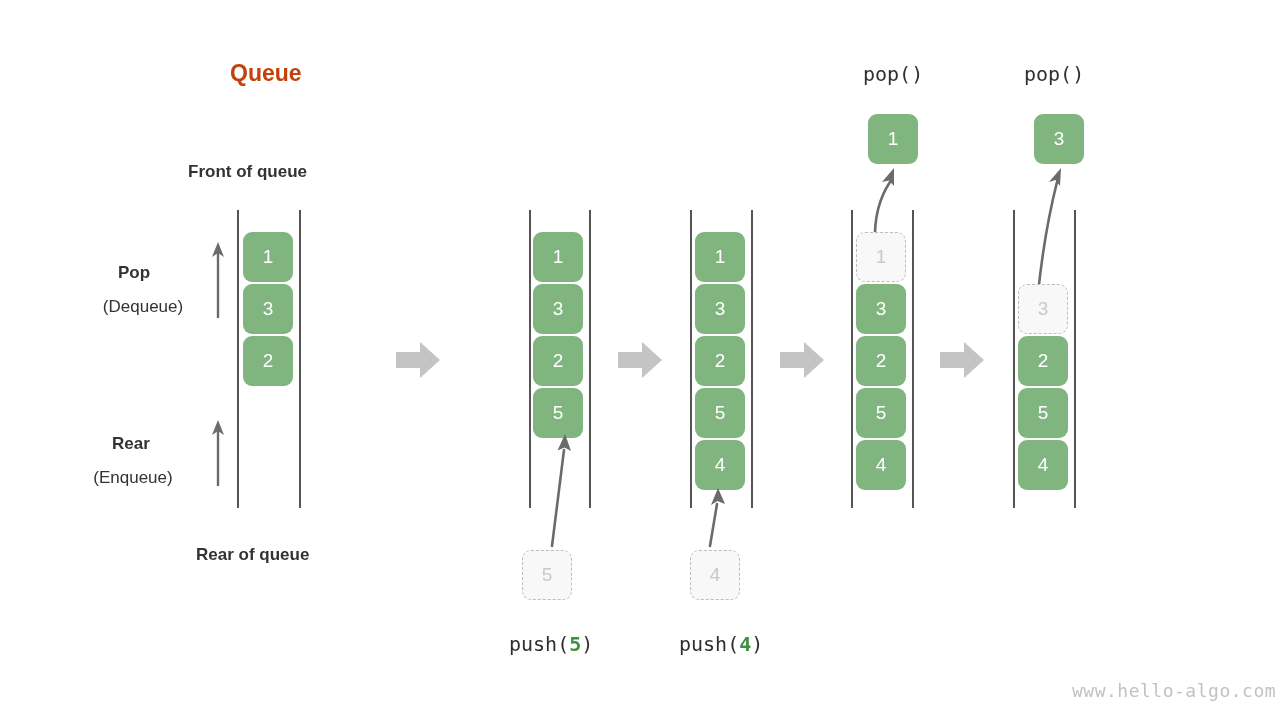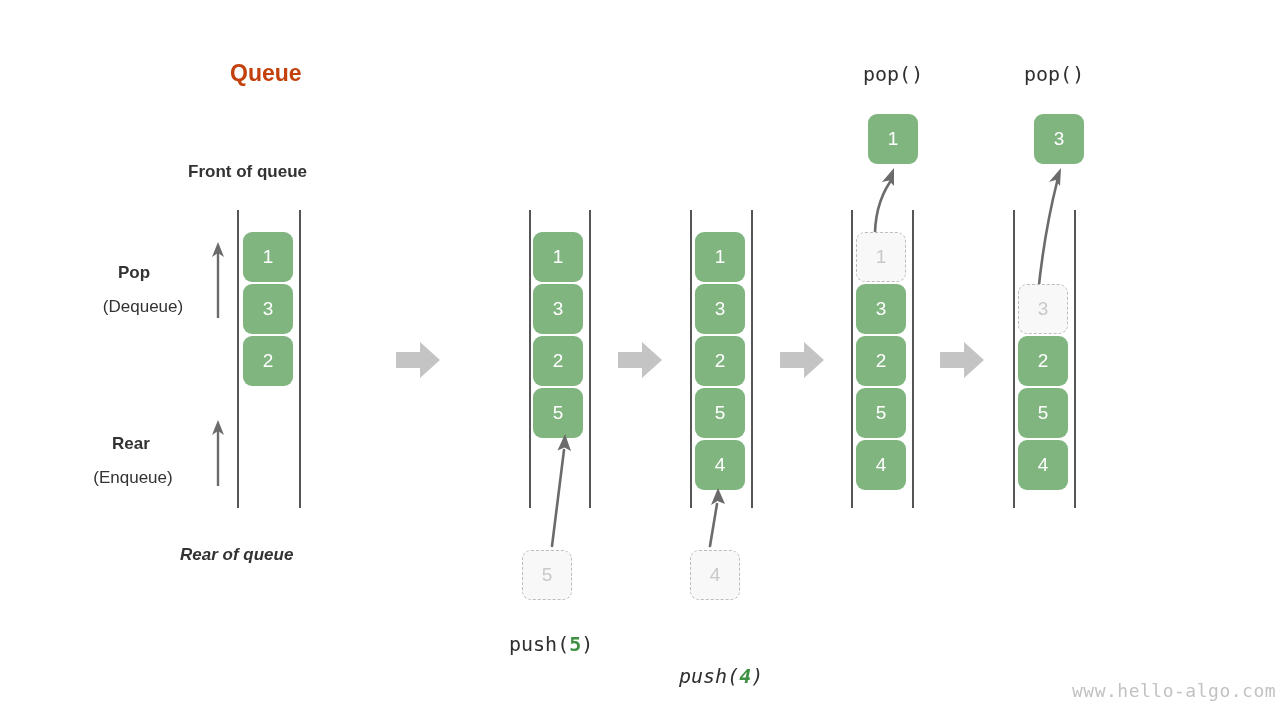--- a/index.html
+++ b/index.html
@@ -117,21 +117,21 @@
   <div class="title" style="left:230px; top:60px;">Queue</div>
 
   <div class="label-bold" style="left:188px; top:162px;">Front of queue</div>
 
   <div class="label-bold" style="left:118px; top:263px; width:48px;">Pop</div>
   <div class="label-plain" style="left:84px; top:297px; width:118px;">(Dequeue)</div>
 
   <div class="label-bold" style="left:112px; top:434px; width:60px;">Rear</div>
   <div class="label-plain" style="left:74px; top:468px; width:118px;">(Enqueue)</div>
 
-  <div class="label-bold" style="left:180px; top:545px;font-style:italic;">Rear of queue</div>
+  <div class="label-bold" style="left:196px; top:545px;">Rear of queue</div>
 
   <svg class="thin-arrow" style="left:209px; top:240px;" width="18" height="78" viewBox="0 0 18 78">
     <line x1="9" y1="78" x2="9" y2="12" stroke="#6b6b6b" stroke-width="2.4"></line>
     <path d="M9 2 L15 17 L9 13 L3 17 Z" fill="#6b6b6b"></path>
   </svg>
 
   <svg class="thin-arrow" style="left:209px; top:418px;" width="18" height="68" viewBox="0 0 18 68">
     <line x1="9" y1="68" x2="9" y2="12" stroke="#6b6b6b" stroke-width="2.4"></line>
     <path d="M9 2 L15 17 L9 13 L3 17 Z" fill="#6b6b6b"></path>
   </svg>
@@ -182,21 +182,21 @@
     <div class="box" style="left:695px; top:388px;">5</div>
     <div class="box" style="left:695px; top:440px;">4</div>
 
     <div class="box ghost" style="left:690px; top:550px;">4</div>
 
     <svg class="motion-arrow" style="left:702px; top:482px;" width="30" height="66" viewBox="0 0 30 66">
       <path d="M8 64 L15 22" stroke="#6b6b6b" stroke-width="2.6" fill="none" stroke-linecap="round"></path>
       <path d="M16 6 L23 22 L15.5 19 L9 23 Z" fill="#6b6b6b"></path>
     </svg>
 
-    <div class="mono-label" style="left:679px; top:664px;font-style:italic;"><span>push(</span><span class="arg">4</span><span>)</span></div>
+    <div class="mono-label" style="left:679px; top:632px;"><span>push(</span><span class="arg">4</span><span>)</span></div>
   </div>
 
   <svg class="block-arrow" style="left:780px; top:340px;" viewBox="0 0 44 40">
     <path d="M0 12 H24 V2 L44 20 L24 38 V28 H0 Z" fill="#c4c4c4"></path>
   </svg>
 
   <div>
     <div class="mono-label" style="left:863px; top:62px;">pop()</div>
 
     <div class="box" style="left:868px; top:114px;">1</div>

